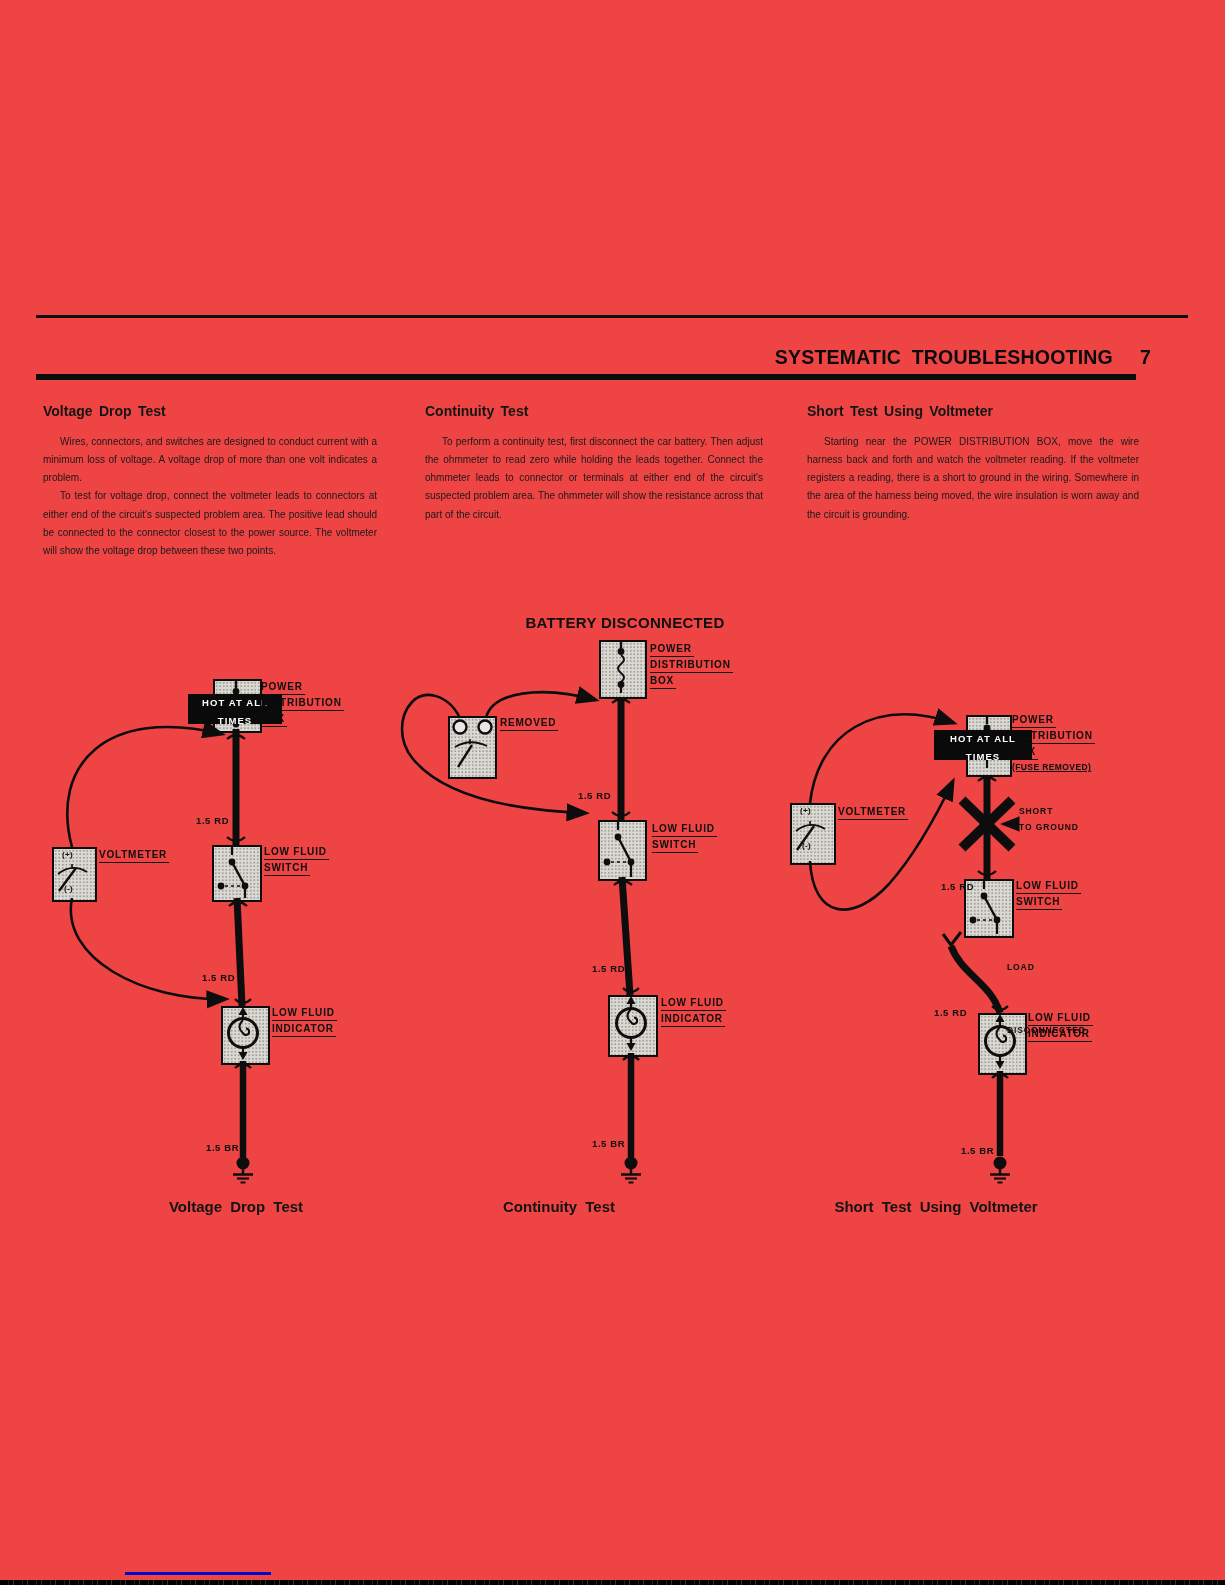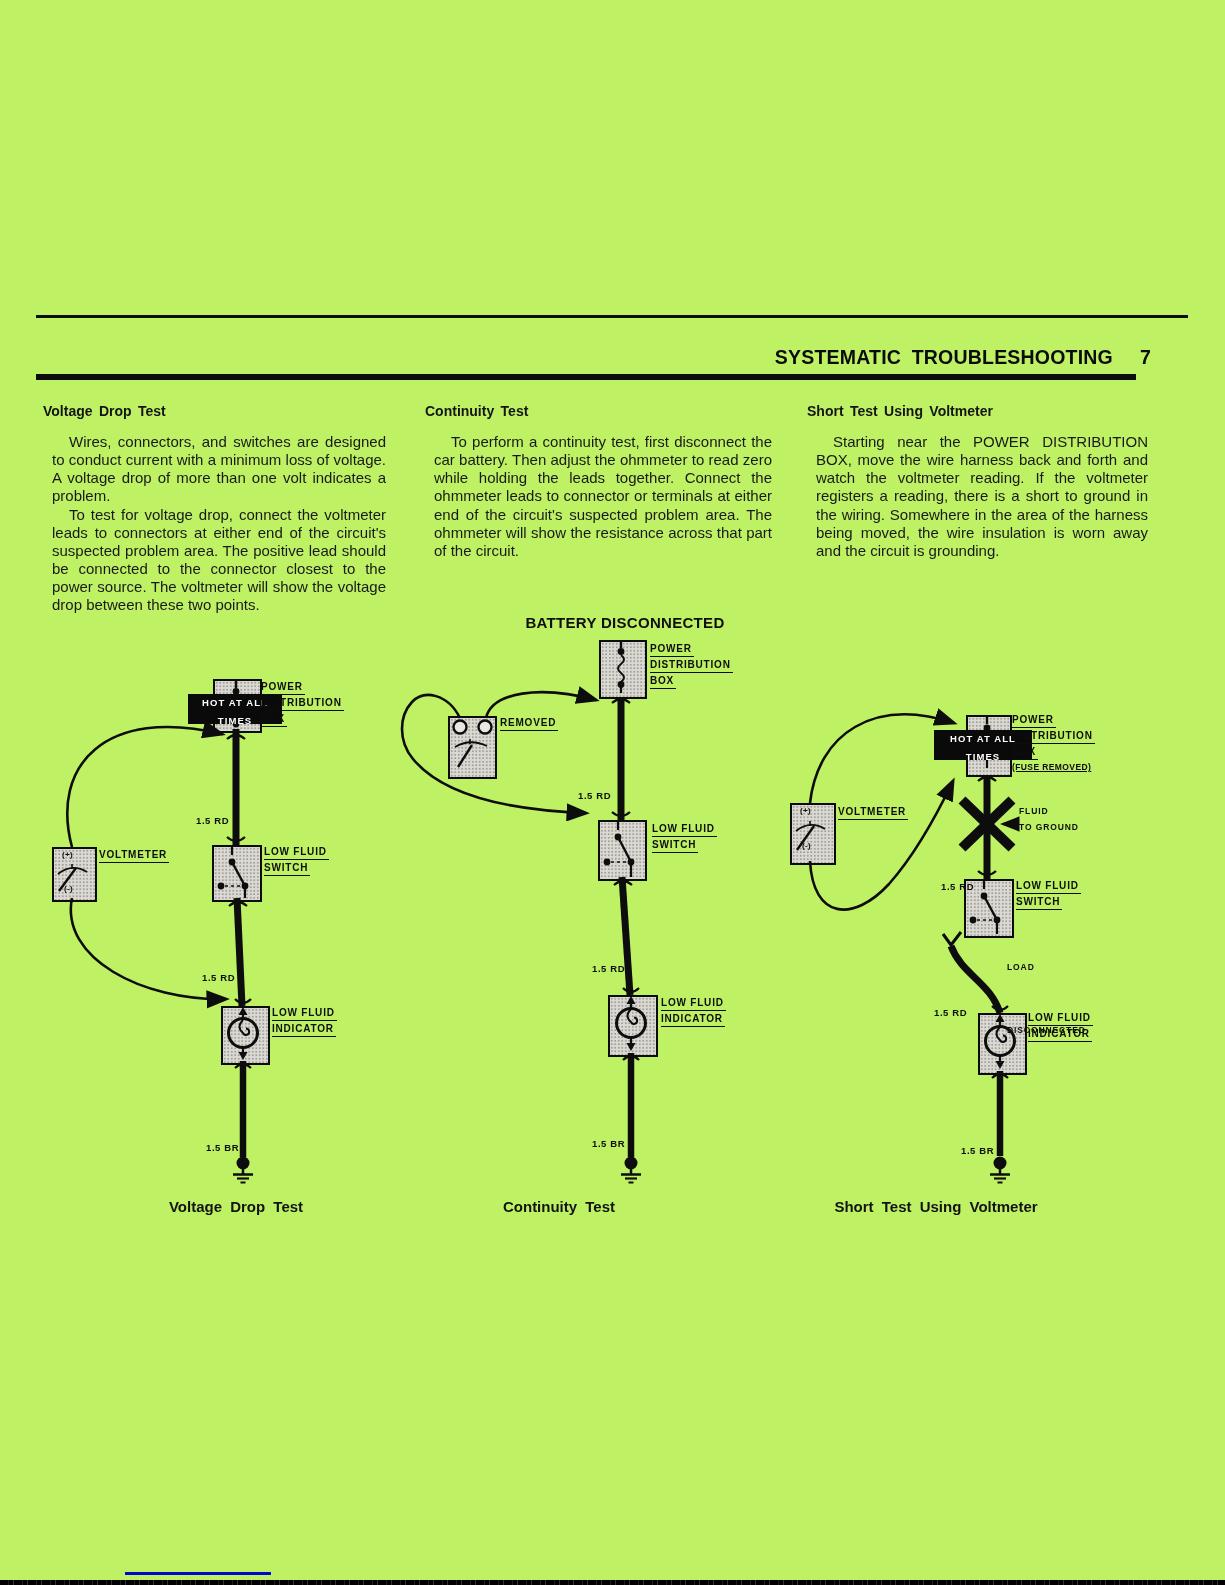--- a/index.html
+++ b/index.html
@@ -1,23 +1,23 @@
 <!DOCTYPE html>
 <html><head>
 <meta charset="utf-8">
 <style>
   html,body{margin:0;padding:0;background:#e8e8e8;}
-  .page{position:relative;width:1225px;height:1585px;background:#bef264;margin:0 auto;
+  .page{position:relative;width:1225px;height:1585px;background:#ef4444;margin:0 auto;
         font-family:"Liberation Sans",sans-serif;color:#111;overflow:hidden;}
   .rule{position:absolute;background:#0d0d0d;}
   .htitle{position:absolute;top:346px;left:600px;width:551px;text-align:right;
           font-weight:bold;font-size:19.5px;letter-spacing:.2px;word-spacing:5px;color:#0b0b0b;}
   .htitle .pagenum{margin-left:27px;}
   .colhead{position:absolute;top:403px;font-weight:bold;font-size:14px;word-spacing:2.5px;color:#141414;}
-  .bodycol{position:absolute;top:433px;text-align:justify;font-size:15px;line-height:18.15px;color:#191919;margin-left:9px;}
+  .bodycol{position:absolute;top:433px;text-align:justify;font-size:10px;line-height:18.15px;color:#191919;}
   .bodycol p{margin:0;text-indent:17px;}
   .banner{position:absolute;background:#0a0a0a;color:#fff;font-weight:bold;font-size:9.5px;
           letter-spacing:1.1px;text-align:center;line-height:18px;height:30px;margin-top:40px;}
   .cbox{position:absolute;border:2.5px solid #0c0c0c;background-color:#dbd9d3;
         background-image:radial-gradient(#a39f96 .8px,rgba(0,0,0,0) .9px);background-size:3.5px 3.5px;}
   .clabel{position:absolute;font-weight:bold;font-size:10px;letter-spacing:.8px;color:#0d0d0d;}
   .clabel span{display:block;width:max-content;border-bottom:1.7px solid #0d0d0d;
                padding:0 2px 1.5px 0;margin-bottom:2.5px;}
   .clabel span.nounder{border-bottom:none;font-size:8.5px;letter-spacing:.4px;margin-top:1px;text-decoration:underline;}
   .wlabel{position:absolute;font-weight:bold;font-size:9.5px;letter-spacing:.6px;color:#0d0d0d;margin-top:36px;}
@@ -336,21 +336,21 @@
   <div class="wlabel" style="left:196px;top:779px;">1.5 RD</div>
   <div class="wlabel" style="left:202px;top:936px;">1.5 RD</div>
   <div class="wlabel" style="left:206px;top:1106px;">1.5 BR</div>
   <div class="wlabel" style="left:578px;top:754px;">1.5 RD</div>
   <div class="wlabel" style="left:592px;top:927px;">1.5 RD</div>
   <div class="wlabel" style="left:592px;top:1102px;">1.5 BR</div>
   <div class="wlabel" style="left:941px;top:845px;">1.5 RD</div>
   <div class="wlabel" style="left:934px;top:971px;">1.5 RD</div>
   <div class="wlabel" style="left:961px;top:1109px;">1.5 BR</div>
 
-  <div class="slabel" style="left:1019px;top:806px;">FLUID</div>
+  <div class="slabel" style="left:1019px;top:806px;">SHORT</div>
   <div class="slabel" style="left:1019px;top:822px;text-align:right;">TO GROUND</div>
   <div class="slabel" style="left:1007px;top:962px;">LOAD</div>
   <div class="slabel" style="left:1007px;top:1025px;">DISCONNECTED</div>
 
   <div class="pm" style="left:62px;top:850px;">(+)</div>
   <div class="pm" style="left:64px;top:884px;">(-)</div>
   <div class="pm" style="left:800px;top:806px;">(+)</div>
   <div class="pm" style="left:802px;top:841px;">(-)</div>
 
   <div class="caption" style="left:136px;width:200px;">Voltage Drop Test</div>

